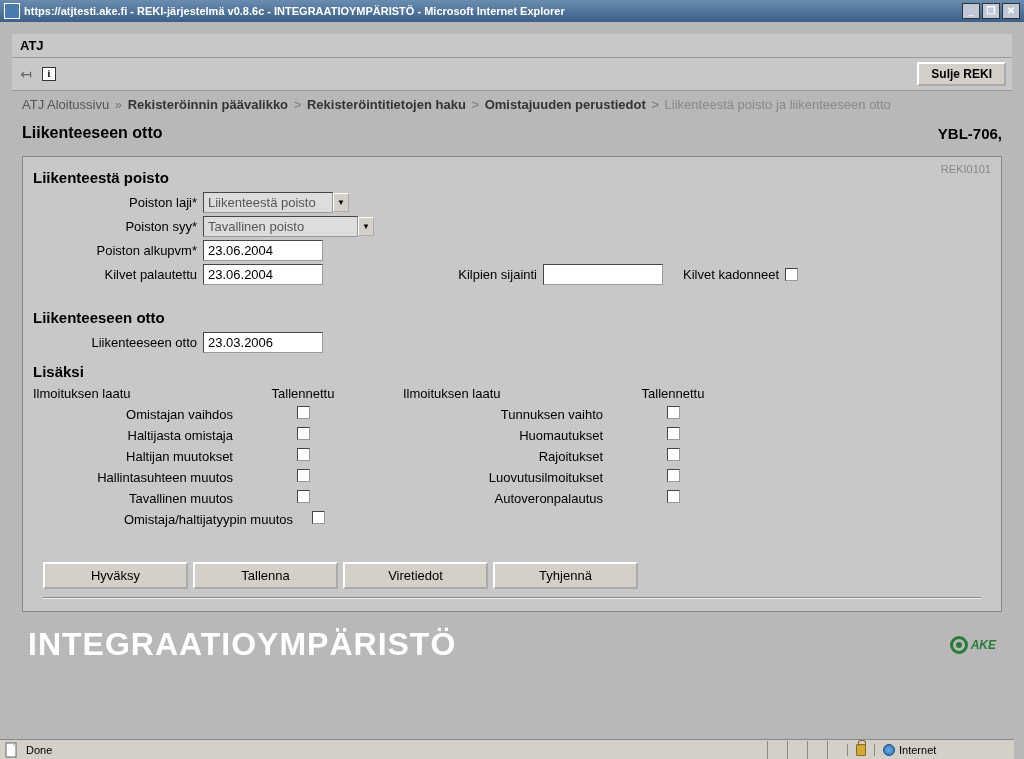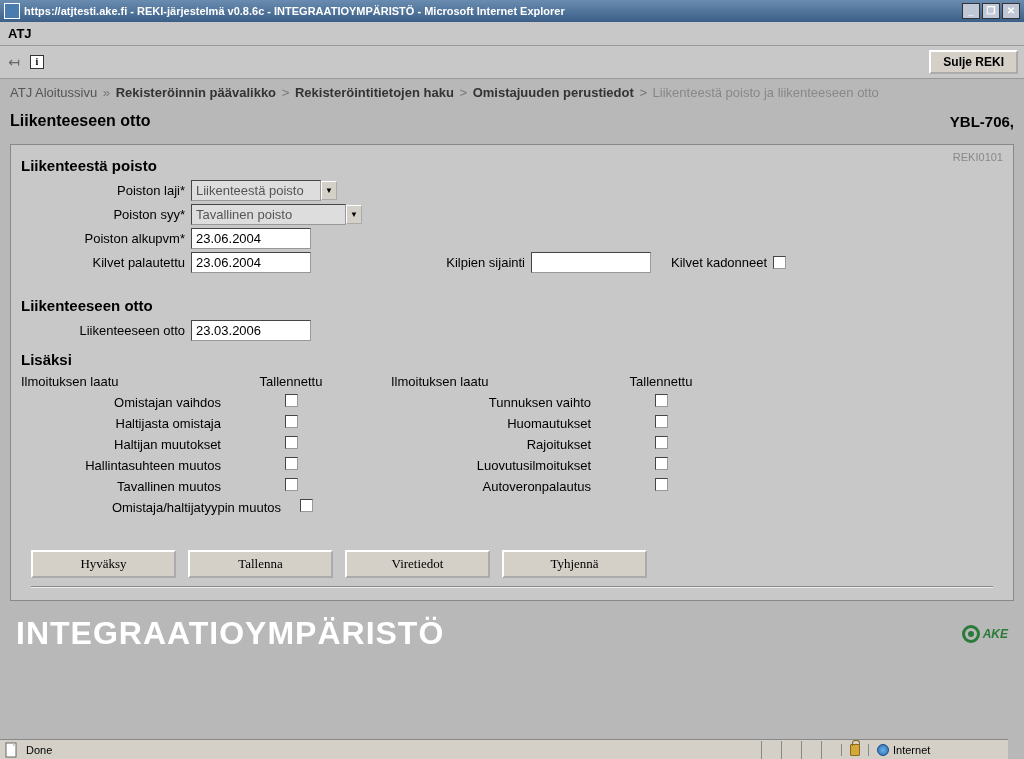--- a/index.html
+++ b/index.html
@@ -4,21 +4,21 @@
 <style>
   * { box-sizing: border-box; margin: 0; padding: 0; }
   body { font-family: Arial, sans-serif; font-size: 12px; background: #b8b8b8; width: 1024px; height: 759px; overflow: hidden; }
   
   .titlebar { background: linear-gradient(#6a8cb0, #3b5f88); color: #fff; height: 22px; display: flex; align-items: center; padding: 0 4px; font-size: 11px; font-weight: bold; }
   .titlebar .ie-icon { width: 16px; height: 16px; background: #4a7cb0; border: 1px solid #fff; margin-right: 4px; }
   .titlebar .title-text { flex: 1; }
   .win-controls { display: flex; gap: 2px; }
   .win-btn { width: 18px; height: 16px; background: #c0c8d8; border: 1px solid #333; font-size: 10px; text-align: center; line-height: 13px; cursor: pointer; }
   
-  .app-area { background: #b8b8b8; padding: 0; }
+  .app-area { background: #b8b8b8; padding: 12px; }
   .menubar { background: #c8c8c8; border-bottom: 1px solid #999; padding: 4px 8px; font-weight: bold; font-size: 13px; }
   .toolbar { background: #c8c8c8; display: flex; align-items: center; padding: 4px 6px; border-bottom: 1px solid #999; }
   .tb-arrow { width: 16px; height: 16px; display: inline-flex; align-items: center; justify-content: center; color: #666; font-size: 14px; margin-right: 4px; }
   .tb-info { width: 14px; height: 14px; border: 1px solid #333; background: #fff; text-align: center; font-size: 10px; font-weight: bold; line-height: 12px; font-family: serif; margin-left: 4px; }
   .tb-spacer { flex: 1; }
   .close-reki { background: #d4d0c8; border: 2px outset #fff; padding: 3px 12px; font-weight: bold; font-size: 12px; cursor: pointer; }
   
   .breadcrumb { background: #b8b8b8; padding: 6px 10px; font-size: 13px; color: #555; }
   .breadcrumb b { font-weight: bold; color: #333; }
   .breadcrumb .sep { color: #777; margin: 0 2px; }
@@ -42,31 +42,31 @@
   .extras-grid { display: flex; gap: 60px; margin-top: 4px; }
   .extras-col { }
   .extras-header { display: flex; margin-bottom: 4px; }
   .eh-label { width: 230px; padding-right: 30px; font-size: 13px; }
   .eh-tall { width: 80px; text-align: center; font-size: 13px; }
   .extras-row { display: flex; align-items: center; margin: 5px 0; }
   .er-label { width: 230px; text-align: right; padding-right: 30px; font-size: 13px; }
   .er-check { width: 80px; text-align: center; }
   .checkbox { width: 13px; height: 13px; border: 1px inset #999; background: #fff; display: inline-block; }
   
-  .button-bar { display: flex; gap: 12px; margin: 30px 0 8px; padding: 0 10px; font-family: Liberation Serif, serif; }
+  .button-bar { display: flex; gap: 5px; margin: 30px 0 8px; padding: 0 10px; }
   .action-btn { width: 145px; padding: 4px 0; background: #d4d0c8; border: 2px outset #fff; font-size: 13px; cursor: pointer; text-align: center; }
   .button-bar-hr { border-top: 1px solid #888; border-bottom: 1px solid #eee; margin: 0 10px; }
   
   .footer-brand { display: flex; align-items: center; padding: 14px 16px 8px; }
   .footer-text { font-size: 32px; font-weight: bold; letter-spacing: 1px; color: #fff; flex: 1; }
   .ake-logo { font-size: 12px; font-weight: bold; font-style: italic; color: #2a7a3a; display: flex; align-items: center; gap: 3px; }
   .ake-logo .ring { width: 18px; height: 18px; border: 3px solid #2a7a3a; border-radius: 50%; display: inline-block; position: relative; }
   .ake-logo .ring::after { content:''; position:absolute; width:6px; height:6px; background:#2a7a3a; border-radius:50%; top:3px; left:3px; }
   
-  .statusbar { position: absolute; bottom: 0; left: 0; right: 16px; height: 20px; background: #d4d0c8; border-top: 1px solid #888; display: flex; align-items: center; font-size: 11px; }
+  .statusbar { position: absolute; bottom: 0; left: 0; right: 10px; height: 20px; background: #d4d0c8; border-top: 1px solid #888; display: flex; align-items: center; font-size: 11px; }
   .sb-icon { width: 16px; height: 16px; margin: 0 4px; }
   .sb-text { flex: 1; padding-left: 2px; }
   .sb-cells { display: flex; }
   .sb-cell { width: 20px; height: 18px; border-left: 1px solid #888; }
   .sb-zone { border-left: 1px solid #888; padding: 0 8px; display: flex; align-items: center; gap: 4px; }
   .lock-icon { width: 10px; height: 12px; background: #d4a838; border: 1px solid #8a6a20; border-radius: 1px; position: relative; }
   .lock-icon::before { content:''; position:absolute; width:6px; height:5px; border:1px solid #8a6a20; border-bottom:none; border-radius: 3px 3px 0 0; top:-5px; left:1px; }
   .globe-icon { width:12px; height:12px; border-radius:50%; background: radial-gradient(#6ab0e8,#2a6ab0); border:1px solid #1a4a80; }
 </style>
 </head>

